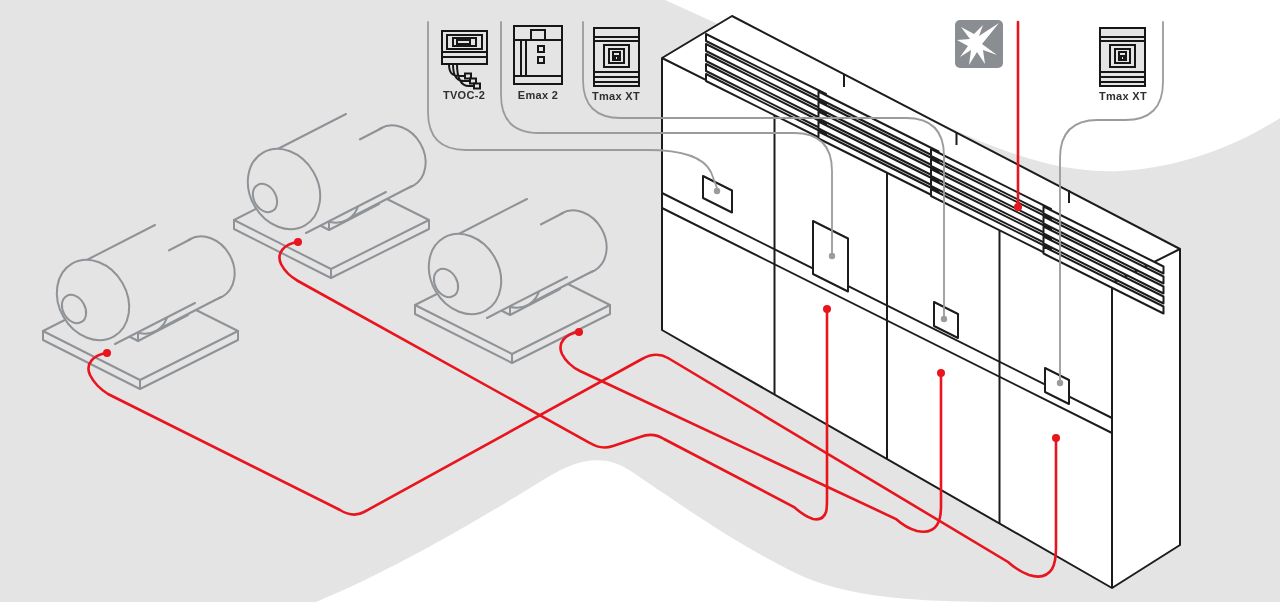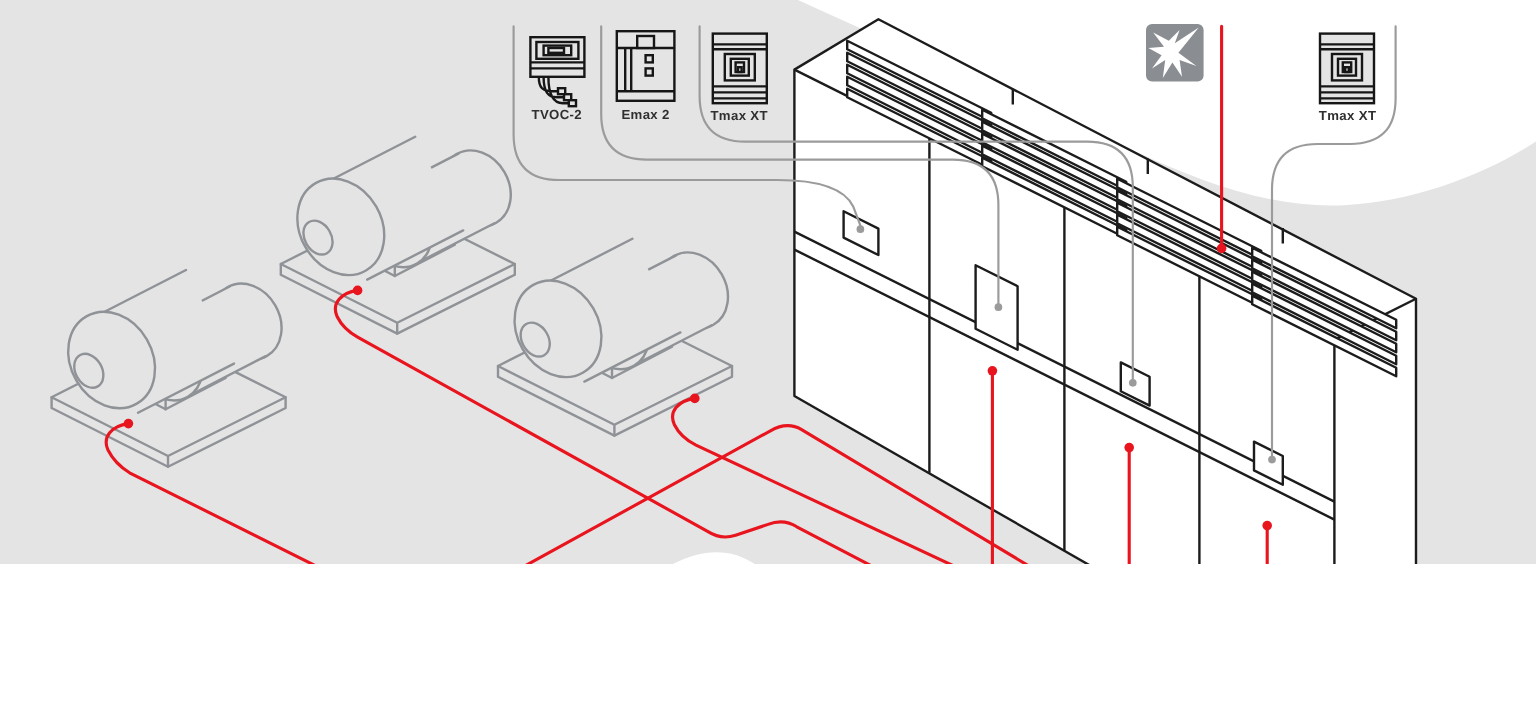--- a/index.html
+++ b/index.html
@@ -1,16 +1,16 @@
 <!DOCTYPE html>
 <html><head>
 <meta charset="utf-8">
 <style>
   html,body{margin:0;padding:0;background:#fff;}
-  #stage{position:relative;width:1280px;height:470px;overflow:hidden;background:#c2410c;
+  #stage{position:relative;width:1280px;height:602px;overflow:hidden;background:#c2410c;
          font-family:"Liberation Sans", sans-serif;}
   svg{position:absolute;left:0;top:0;}
   text.callout-label{font-family:"Liberation Sans", sans-serif;font-size:11px;font-weight:bold;
         fill:#2f2f2f;letter-spacing:.3px;text-anchor:middle;}
 </style>
 </head>
 <body>
 
 <div id="stage">
 <svg width="1280" height="602" viewBox="0 0 1280 602">

